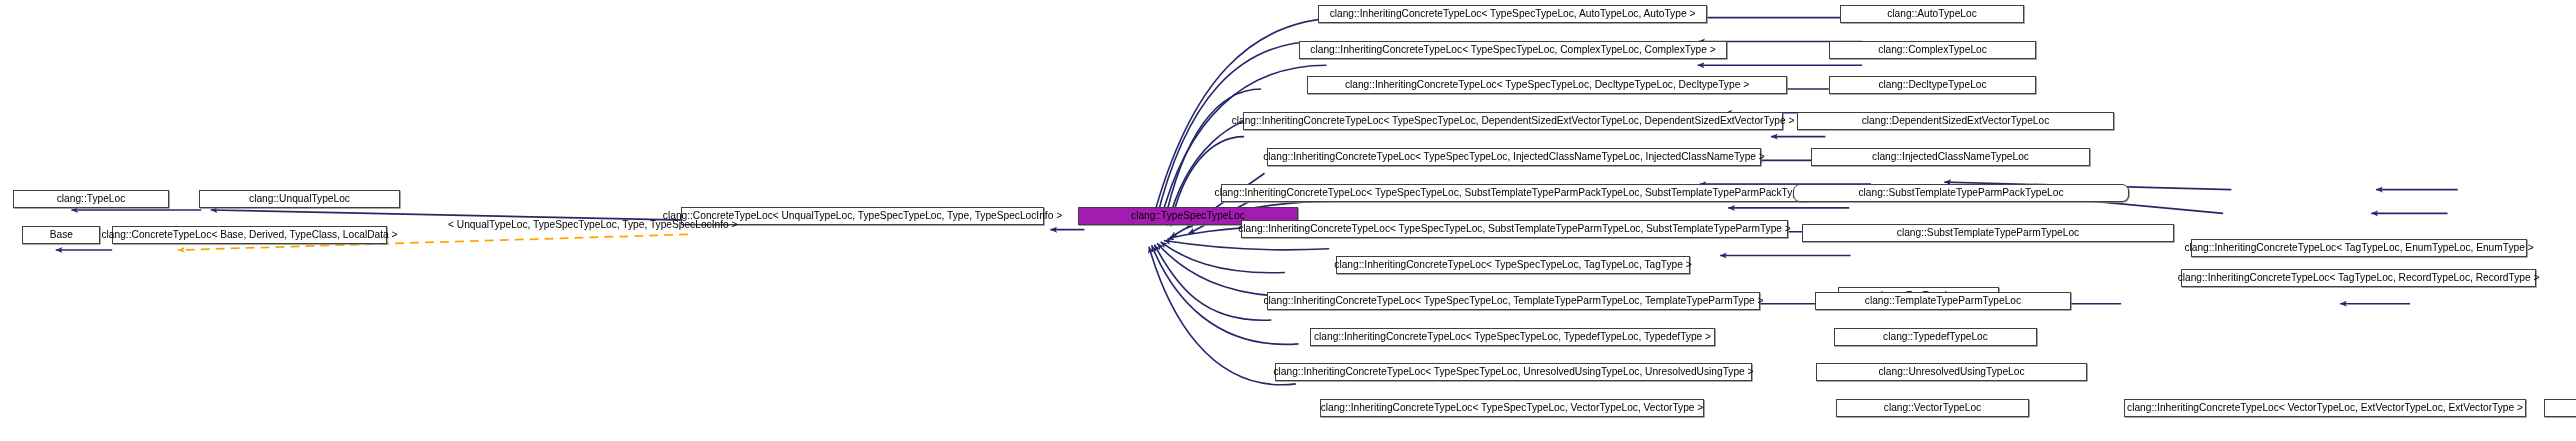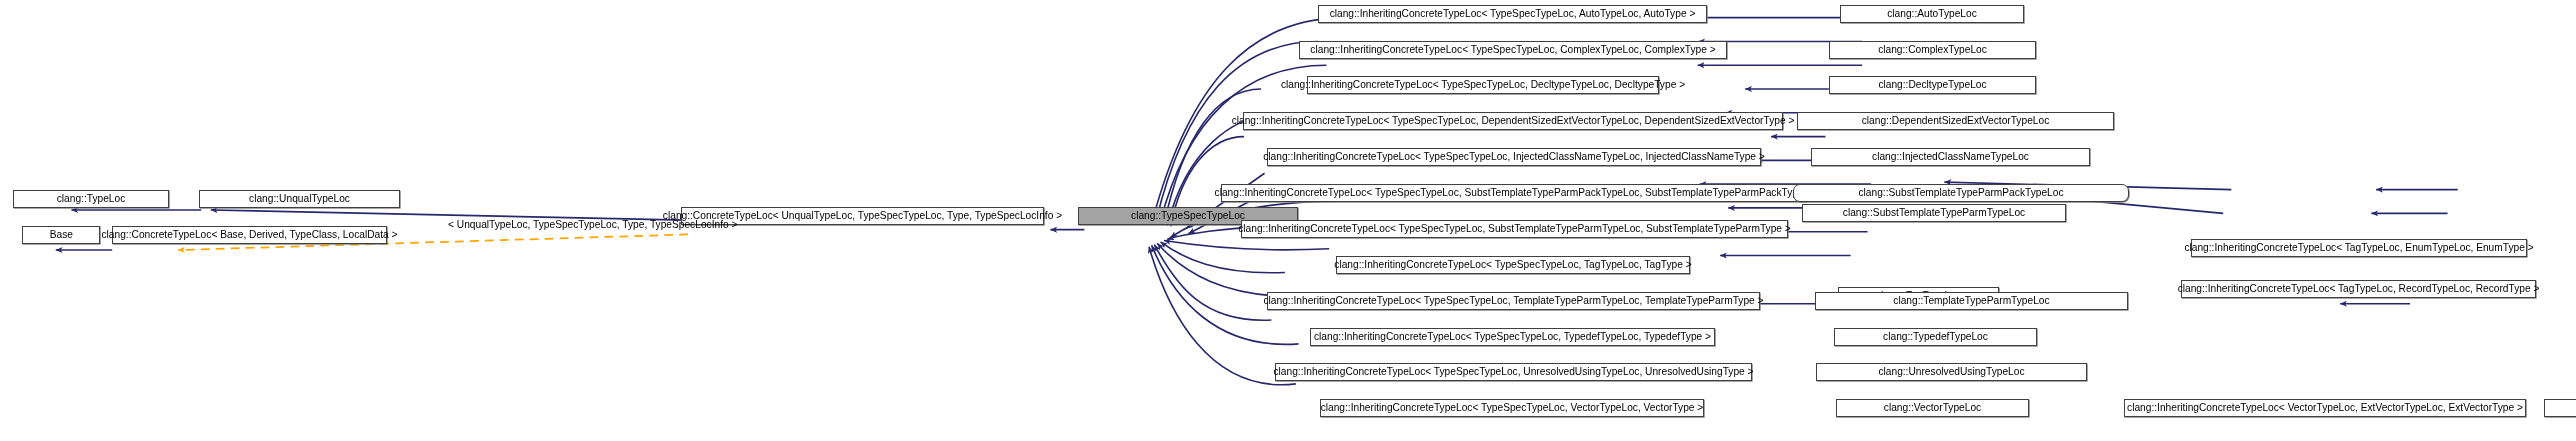--- a/index.html
+++ b/index.html
@@ -23,21 +23,21 @@
     display:flex;
     align-items:center;
     justify-content:center;
     white-space:nowrap;
     padding:0 4.8px;
     height:18.4px;
     box-shadow:0.7px 0.7px 0 0 #808080;
     cursor:pointer;
   }
   .node.current{
-    background:#a3a3a3;
+    background:#a21caf;
     border-color:#404040;
   }
   .edgelabel{
     position:absolute;
     font-size:10.2px;
     color:#000000;
     white-space:nowrap;
     background:transparent;
   }
 </style>
@@ -115,44 +115,44 @@
 
   <div id="nodes">
       <div class="node" style="left: 13px; top: 190px; width: 156px;">clang::TypeLoc</div>
       <div class="node" style="left: 22.4px; top: 226px; width: 78px;">Base</div>
       <div class="node" style="left: 199px; top: 190px; width: 201px;">clang::UnqualTypeLoc</div>
       <div class="node" style="left: 112px; top: 226px; width: 275px;">clang::ConcreteTypeLoc&lt; Base, Derived, TypeClass, LocalData &gt;</div>
       <div class="node" style="left: 681px; top: 207px; width: 363px;">clang::ConcreteTypeLoc&lt; UnqualTypeLoc, TypeSpecTypeLoc, Type, TypeSpecLocInfo &gt;</div>
       <div class="node current" style="left: 1078px; top: 207px; width: 220px;">clang::TypeSpecTypeLoc</div>
       <div class="node" style="left: 1318px; top: 4.8px; width: 389px;">clang::InheritingConcreteTypeLoc&lt; TypeSpecTypeLoc, AutoTypeLoc, AutoType &gt;</div>
       <div class="node" style="left: 1299px; top: 41px; width: 428px;">clang::InheritingConcreteTypeLoc&lt; TypeSpecTypeLoc, ComplexTypeLoc, ComplexType &gt;</div>
-      <div class="node" style="left: 1307px; top: 76px; width: 352px;">clang::InheritingConcreteTypeLoc&lt; TypeSpecTypeLoc, DecltypeTypeLoc, DecltypeType &gt;</div>
+      <div class="node" style="left: 1307px; top: 76px; width: 480px;">clang::InheritingConcreteTypeLoc&lt; TypeSpecTypeLoc, DecltypeTypeLoc, DecltypeType &gt;</div>
       <div class="node" style="left: 1243px; top: 112px; width: 540px;">clang::InheritingConcreteTypeLoc&lt; TypeSpecTypeLoc, DependentSizedExtVectorTypeLoc, DependentSizedExtVectorType &gt;</div>
       <div class="node" style="left: 1267px; top: 148px; width: 494px;">clang::InheritingConcreteTypeLoc&lt; TypeSpecTypeLoc, InjectedClassNameTypeLoc, InjectedClassNameType &gt;</div>
       <div class="node" style="left: 1221px; top: 184px; width: 585px;">clang::InheritingConcreteTypeLoc&lt; TypeSpecTypeLoc, SubstTemplateTypeParmPackTypeLoc, SubstTemplateTypeParmPackType &gt;</div>
       <div class="node" style="left: 1241px; top: 220px; width: 547px;">clang::InheritingConcreteTypeLoc&lt; TypeSpecTypeLoc, SubstTemplateTypeParmTypeLoc, SubstTemplateTypeParmType &gt;</div>
       <div class="node" style="left: 1336px; top: 256px; width: 354px;">clang::InheritingConcreteTypeLoc&lt; TypeSpecTypeLoc, TagTypeLoc, TagType &gt;</div>
       <div class="node" style="left: 1267px; top: 292px; width: 493px;">clang::InheritingConcreteTypeLoc&lt; TypeSpecTypeLoc, TemplateTypeParmTypeLoc, TemplateTypeParmType &gt;</div>
       <div class="node" style="left: 1310px; top: 328px; width: 405px;">clang::InheritingConcreteTypeLoc&lt; TypeSpecTypeLoc, TypedefTypeLoc, TypedefType &gt;</div>
       <div class="node" style="left: 1275px; top: 363px; width: 477px;">clang::InheritingConcreteTypeLoc&lt; TypeSpecTypeLoc, UnresolvedUsingTypeLoc, UnresolvedUsingType &gt;</div>
       <div class="node" style="left: 1320px; top: 399px; width: 384px;">clang::InheritingConcreteTypeLoc&lt; TypeSpecTypeLoc, VectorTypeLoc, VectorType &gt;</div>
       <div class="node" style="left: 1840px; top: 4.8px; width: 184px;">clang::AutoTypeLoc</div>
       <div class="node" style="left: 1829px; top: 41px; width: 207px;">clang::ComplexTypeLoc</div>
       <div class="node" style="left: 1829px; top: 76px; width: 207px;">clang::DecltypeTypeLoc</div>
       <div class="node" style="left: 1797px; top: 112px; width: 317px;">clang::DependentSizedExtVectorTypeLoc</div>
       <div class="node" style="left: 1811px; top: 148px; width: 279px;">clang::InjectedClassNameTypeLoc</div>
       <div class="node" style="left: 1793px; top: 184px; width: 336px; border-radius: 7px;">clang::SubstTemplateTypeParmPackTypeLoc</div>
-      <div class="node" style="left: 1802px; top: 204px; width: 264px;">clang::SubstTemplateTypeParmTypeLoc</div>
+      <div class="node" style="left: 1802px; top: 224px; width: 372px;">clang::SubstTemplateTypeParmTypeLoc</div>
       <div class="node" style="left: 1838px; top: 256px; width: 161px; margin-top: 31px;">clang::TagTypeLoc</div>
-      <div class="node" style="left: 1815px; top: 292px; width: 313px;">clang::TemplateTypeParmTypeLoc</div>
+      <div class="node" style="left: 1815px; top: 292px; width: 256px;">clang::TemplateTypeParmTypeLoc</div>
       <div class="node" style="left: 1834px; top: 328px; width: 203px;">clang::TypedefTypeLoc</div>
       <div class="node" style="left: 1816px; top: 363px; width: 271px;">clang::UnresolvedUsingTypeLoc</div>
       <div class="node" style="left: 1836px; top: 399px; width: 193px;">clang::VectorTypeLoc</div>
       <div class="node" style="left: 2191px; top: 239px; width: 336px;">clang::InheritingConcreteTypeLoc&lt; TagTypeLoc, EnumTypeLoc, EnumType &gt;</div>
-      <div class="node" style="left: 2181px; top: 280px; width: 355px;">clang::InheritingConcreteTypeLoc&lt; TagTypeLoc, RecordTypeLoc, RecordType &gt;</div>
+      <div class="node" style="left: 2181px; top: 269px; width: 355px;">clang::InheritingConcreteTypeLoc&lt; TagTypeLoc, RecordTypeLoc, RecordType &gt;</div>
       <div class="node" style="left: 2084px; top: 399px; width: 402px; margin-left: 40px;">clang::InheritingConcreteTypeLoc&lt; VectorTypeLoc, ExtVectorTypeLoc, ExtVectorType &gt;</div>
       <div class="node" style="left: 2544px; top: 399px; width: 218px;">clang::ExtVectorTypeLoc</div>
     </div>
 
   <div class="edgelabel" id="tpl-label" style="left:408px; top:219px;margin-left:40px;">&lt; UnqualTypeLoc, TypeSpecTypeLoc, Type, TypeSpecLocInfo &gt;</div>
 
 </div>
 
 
 </body></html>

